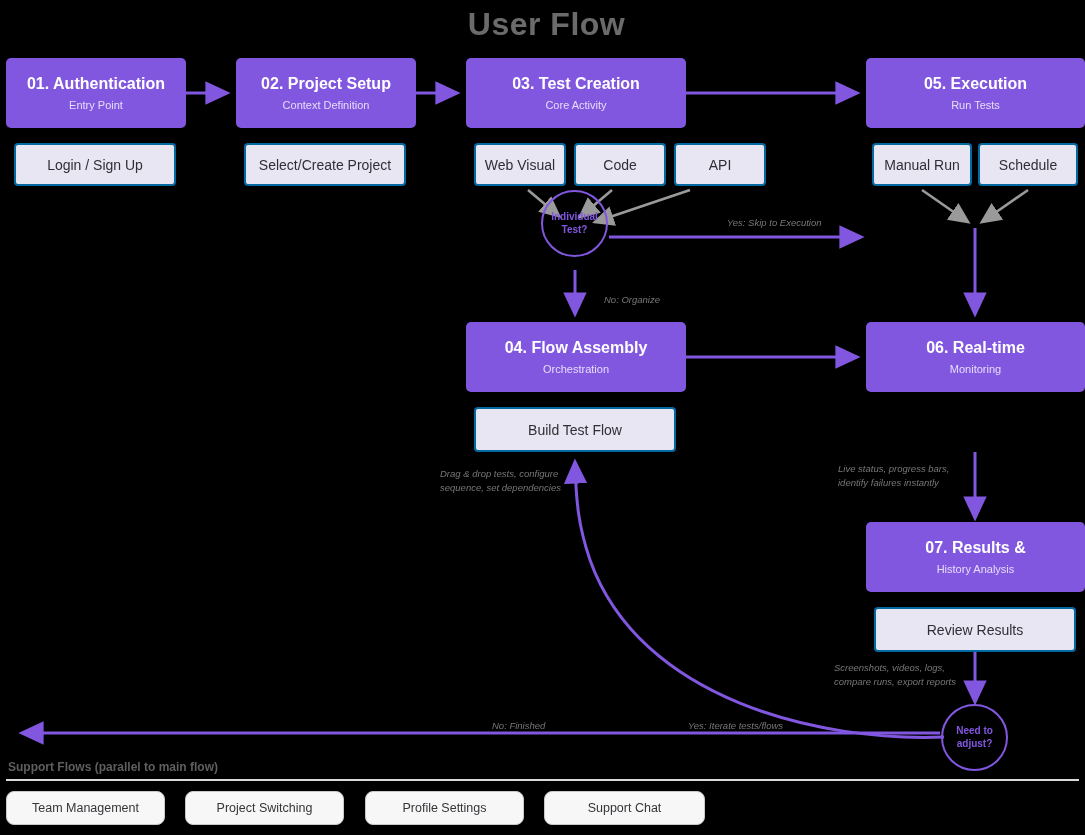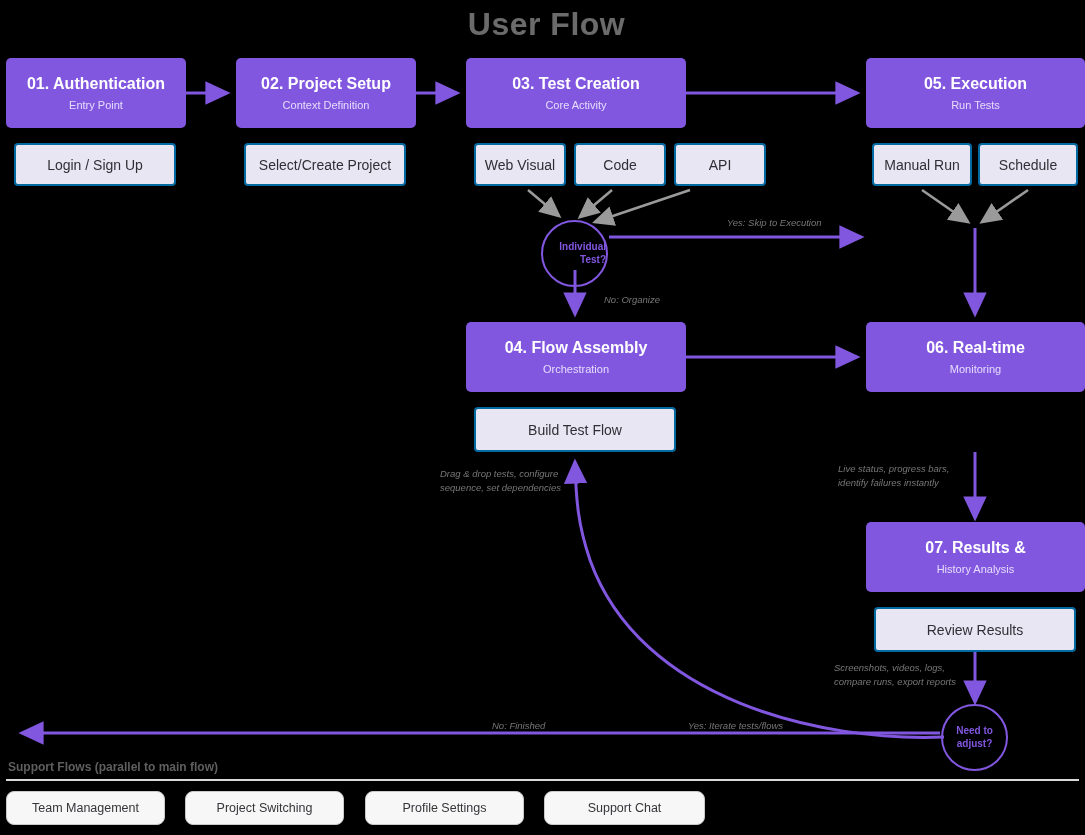--- a/index.html
+++ b/index.html
@@ -230,21 +230,21 @@
 
   <div class="node-action" style="left:872px; top:143px; width:100px; height:43px;">Manual Run</div>
 
   <div class="node-action" style="left:978px; top:143px; width:100px; height:43px;">Schedule</div>
 
   <div class="node-action" style="left:474px; top:407px; width:202px; height:45px;">Build Test Flow</div>
 
 
   <div class="node-action" style="left:874px; top:607px; width:202px; height:45px;">Review Results</div>
 
-  <div class="node-decision" style="left:541px; top:220px; width:67px; height:67px;align-items:flex-end;">
+  <div class="node-decision" style="left:541px; top:190px; width:67px; height:67px;">
     <span>Individual</span>
     <span>Test?</span>
   </div>
 
   <div class="node-decision" style="left:941px; top:704px; width:67px; height:67px;">
     <span>Need to</span>
     <span>adjust?</span>
   </div>
 
   <div class="edge-label" style="left:727px; top:216px;">Yes: Skip to Execution</div>

